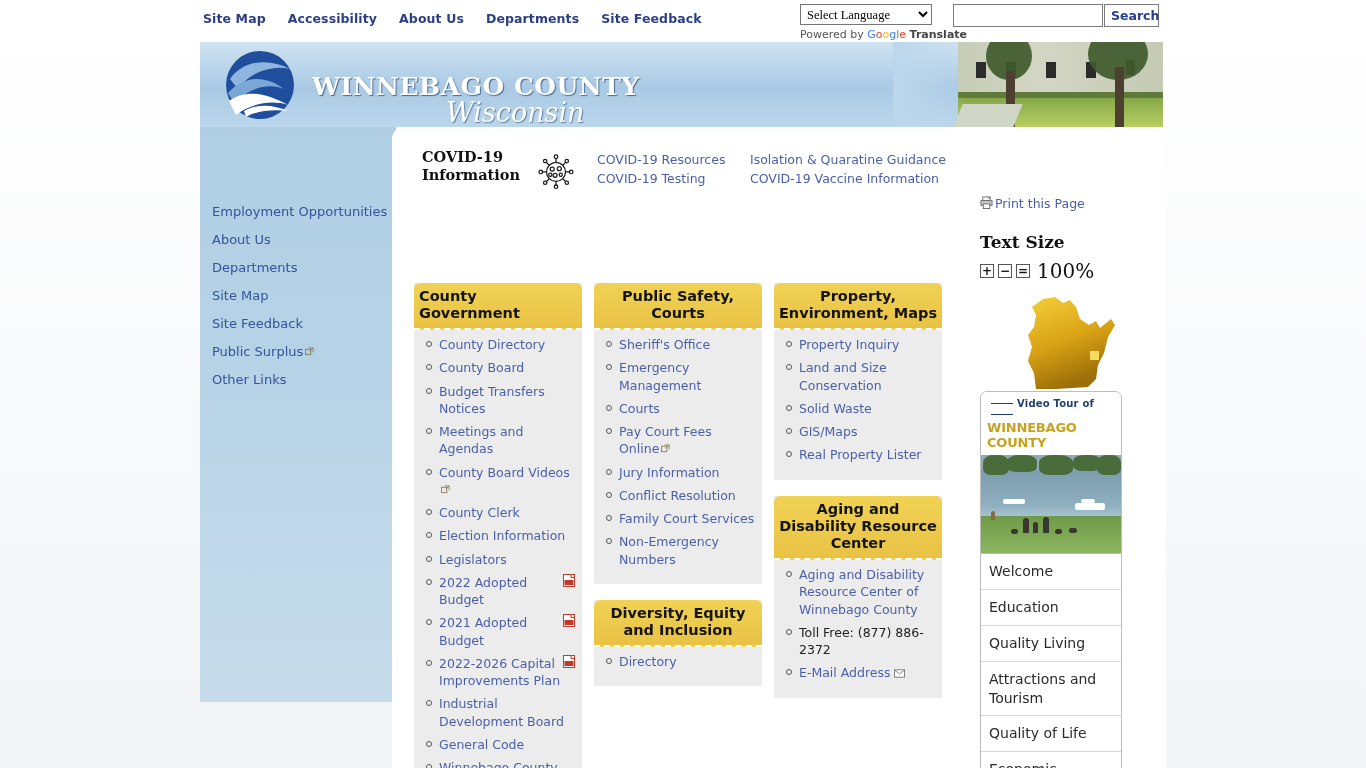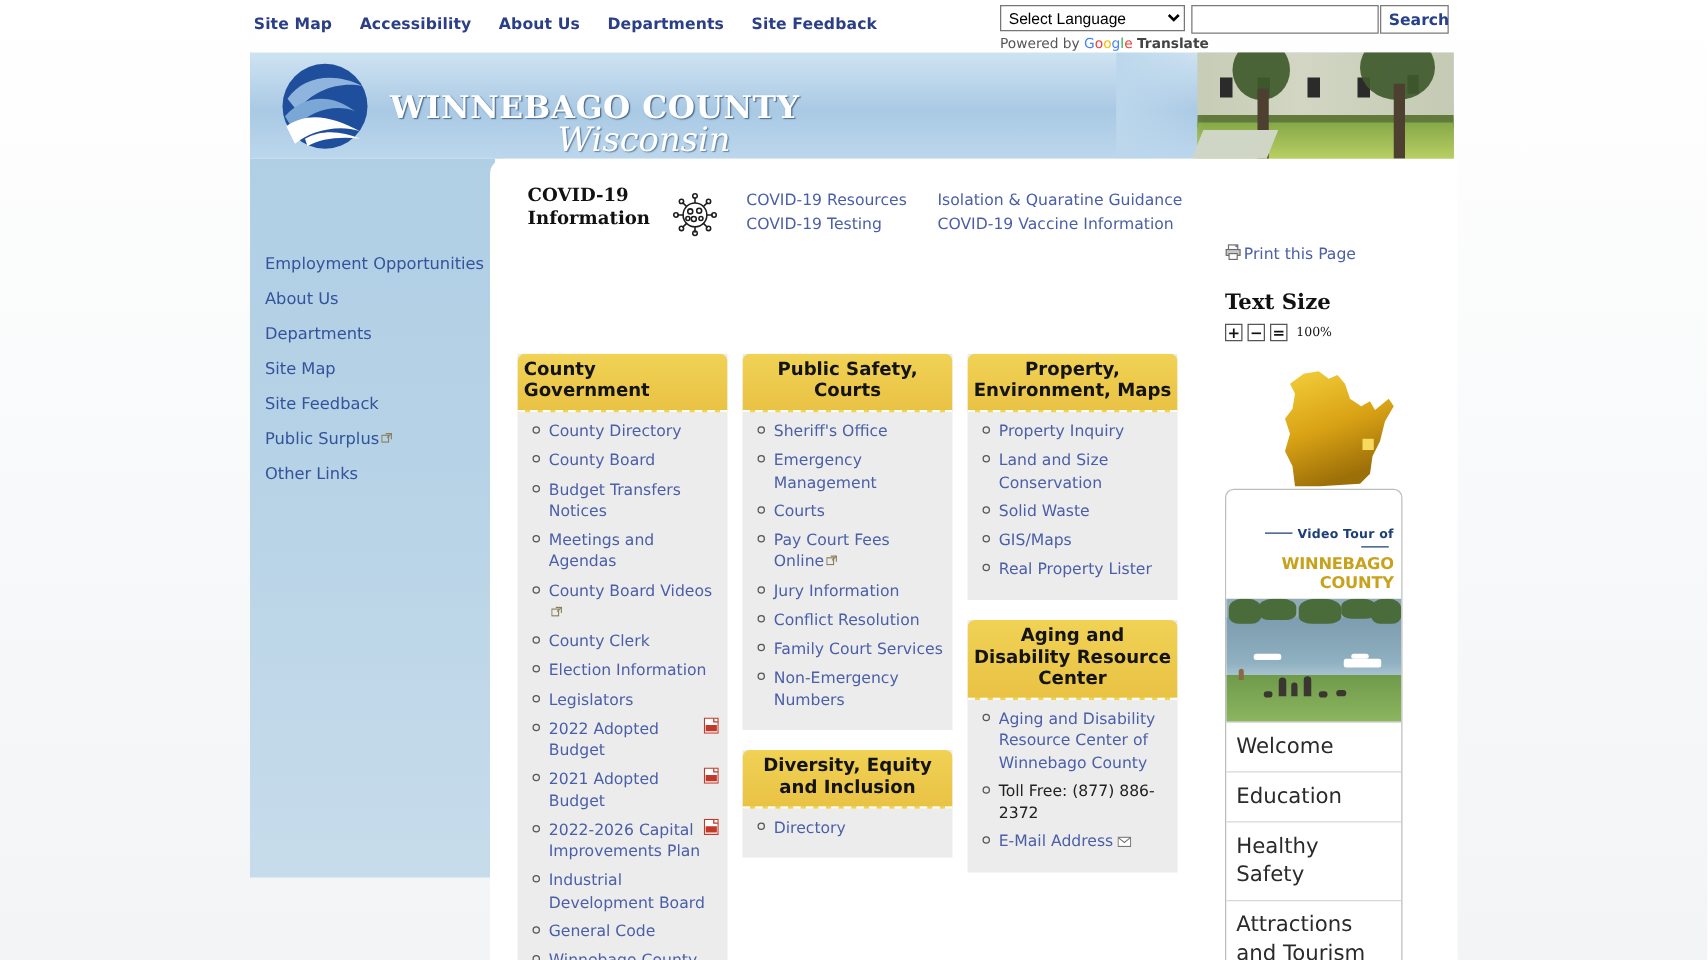--- a/index.html
+++ b/index.html
@@ -18,22 +18,22 @@
   #topbar { position:absolute; left:0; top:0; width:1366px; height:42px; }
   #toplinks { position:absolute; left:203px; top:11px; }
   #toplinks a {
     color:#2b3f86; font-weight:bold; font-size:12.5px;
     text-decoration:none; margin-right:22px; letter-spacing:.1px;
   }
   #toplinks a:last-child { margin-right:0; }
 
   #translate-wrap { position:absolute; left:800px; top:4px; width:150px; }
   #lang-select {
-    width:148px; height:21px; font-size:12.5px;
-    font-family:Liberation Sans, sans-serif;
+    width:132px; height:21px; font-size:12.5px;
+    font-family:Liberation Serif, serif;
     border:1px solid #767676; background:#fff; color:#000;
     padding:0 2px; border-radius:0;
   }
   #powered {
     position:absolute; left:800px; top:28px; width:320px;
     font-size:11px; color:#555; white-space:nowrap;
   }
   .g-b{color:#4285F4}.g-o{color:#EA4335}.g-y{color:#FBBC05}.g-g{color:#34A853}
   #powered b { color:#444; font-weight:bold; }
 
@@ -158,42 +158,42 @@
     font-size:17px; font-weight:bold; color:#111;
   }
   #ts-row { position:absolute; left:8px; top:132px; display:flex; align-items:center; }
   .ts-btn {
     width:14px; height:14px; border:1px solid #555; background:#fff;
     font-size:12px; line-height:11px; text-align:center; color:#111;
     margin-right:4px; cursor:pointer; font-weight:bold;
     font-family:"DejaVu Sans","Liberation Sans",sans-serif; padding:0;
   }
   #ts-pct { font-family:"DejaVu Serif","Liberation Serif",serif;
-            font-size:10px; color:#111; margin-left:3px; }
+            font-size:20px; color:#111; margin-left:3px; }
 
   #wi-map { position:absolute; left:12px; top:168px; width:168px; height:100px; }
 
   #video-box {
     position:absolute; left:8px; top:264px; width:142px;
     border:1px solid #bdbdbd; border-radius:7px; background:#fff; overflow:hidden;
   }
-  #vb-head { padding:6px 6px 5px; text-align:right; background:#fff;margin-top:24px; }
+  #vb-head { padding:6px 6px 5px; text-align:left; background:#fff; }
   #vb-line1 { font-size:10px; font-weight:bold; color:#1d3f73; letter-spacing:.2px; }
   #vb-line1 .rule { display:inline-block; width:22px; height:1px;
                     background:#1d3f73; vertical-align:3px; margin:0 4px; }
   #vb-line2 { font-size:13px; font-weight:bold; color:#c8a21c; letter-spacing:-.2px; }
   #vb-photo { width:140px; height:98px; position:relative; overflow:hidden;
               background:linear-gradient(to bottom,#8fa9b6 0%,#93acb8 14%,
                 #7d9db0 16%,#8fb0c0 52%,#a7c2cf 62%,#6f9a4a 62%,#8bb55e 100%); }
   .vb-tree { position:absolute; top:0; height:20px; background:#4a6b3a; border-radius:40% 40% 30% 30%; }
   .boat { position:absolute; background:#fff; border-radius:2px; }
   .person { position:absolute; background:#3a3630; border-radius:3px 3px 0 0; }
   #vb-menu { border-top:1px solid #bdbdbd; }
   .vb-item {
-    padding:8px 8px; font-size:17px; color:#2a2a2a;
+    padding:8px 8px; font-size:14px; color:#2a2a2a;
     border-bottom:1px solid #d8d8d8; line-height:1.35; cursor:pointer;
     font-family:"DejaVu Sans","Liberation Sans",sans-serif;
   }
   .vb-item:last-child { border-bottom:none; }
 </style>
 </head>
 <body>
 
 <div id="page">
 
@@ -447,21 +447,21 @@
         <div class="person" style="left:52px;top:67px;width:5px;height:11px;"></div>
         <div class="person" style="left:62px;top:62px;width:6px;height:16px;"></div>
         <div class="person" style="left:30px;top:74px;width:7px;height:5px;border-radius:3px;"></div>
         <div class="person" style="left:74px;top:74px;width:7px;height:5px;border-radius:3px;"></div>
         <div class="person" style="left:88px;top:73px;width:8px;height:5px;border-radius:3px;"></div>
         <div class="person" style="left:10px;top:56px;width:4px;height:9px;background:#8a6a42;"></div>
       </div>
       <div id="vb-menu">
         <div class="vb-item">Welcome</div>
         <div class="vb-item">Education</div>
-        <div class="vb-item">Healthy Safety</div>
+        <div class="vb-item">Quality Living</div>
         <div class="vb-item">Attractions and Tourism</div>
         <div class="vb-item">Quality of Life</div>
         <div class="vb-item">Economic</div>
       </div>
     </div>
   </div>
 
 </div>
 
 </body></html>

